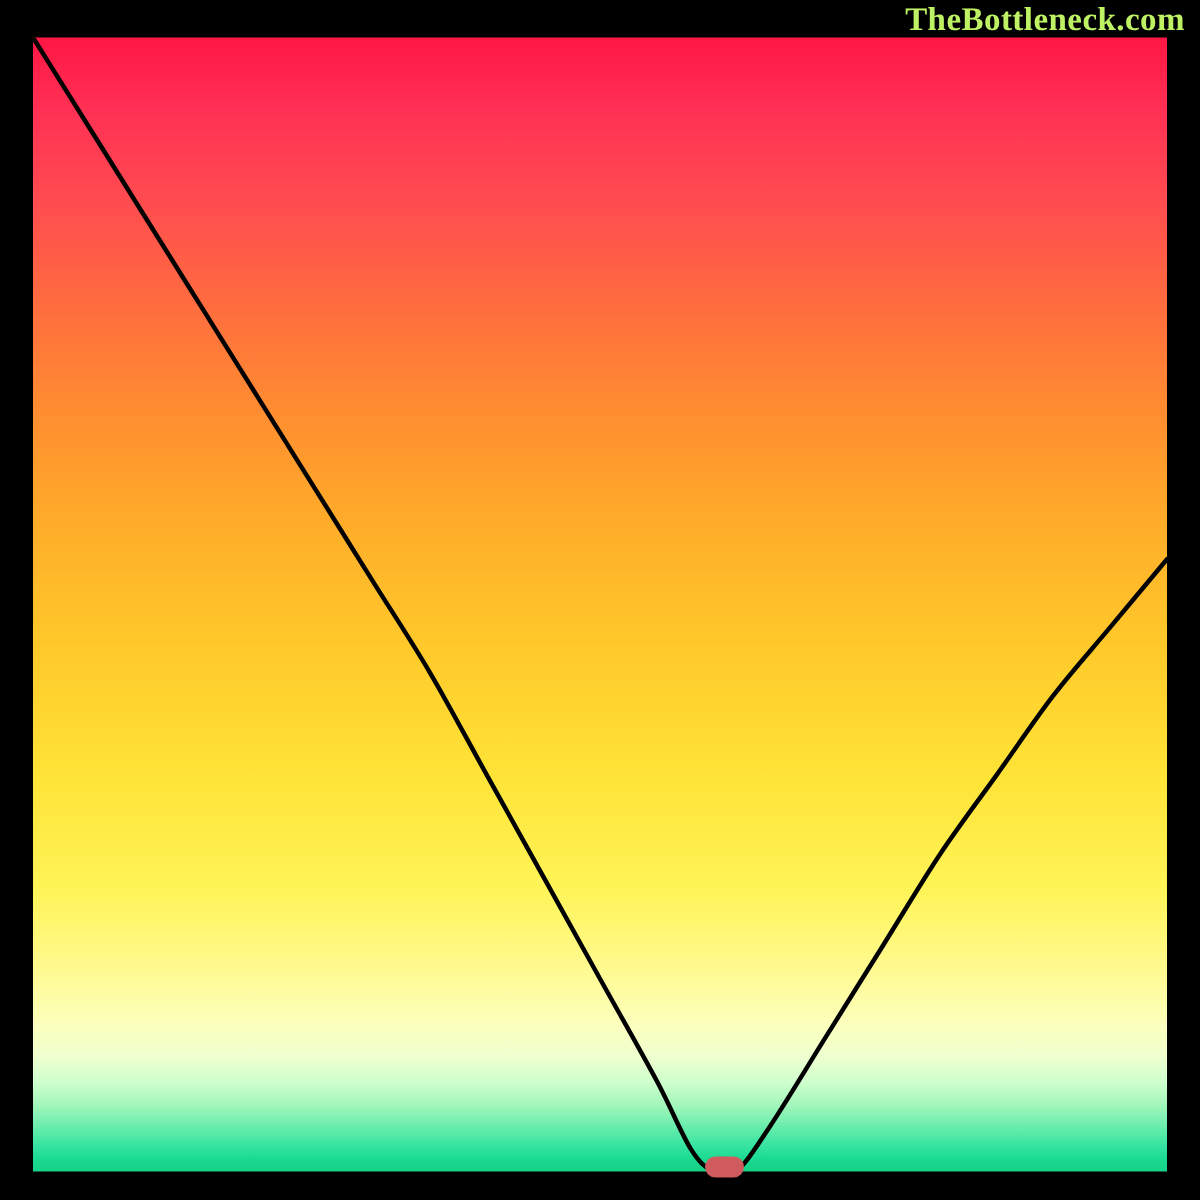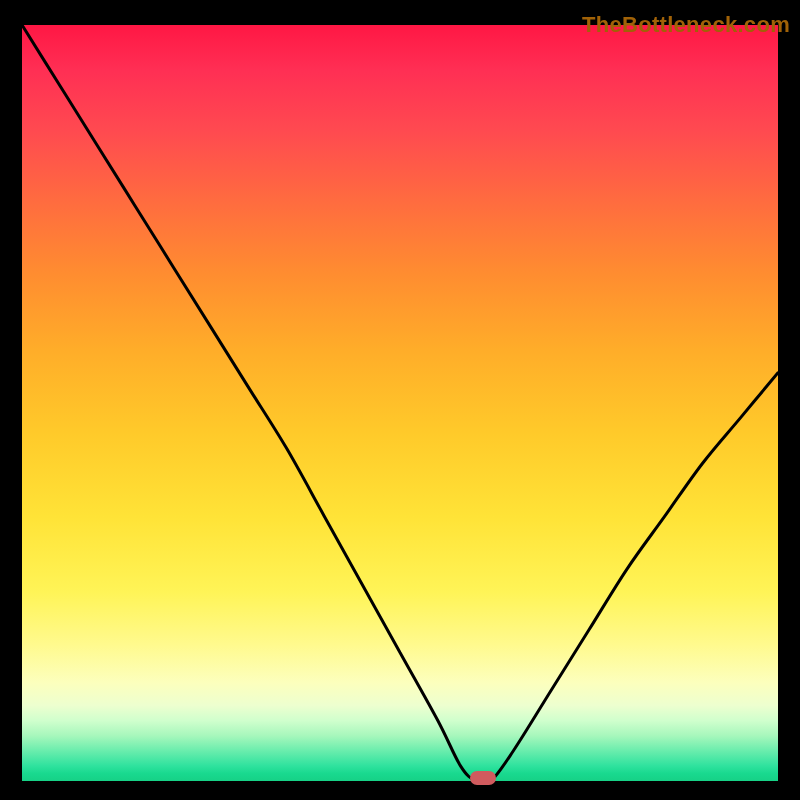--- a/index.html
+++ b/index.html
@@ -11,26 +11,26 @@
     overflow: hidden;
   }
   .outer {
     position: relative;
     width: 800px;
     height: 800px;
     background: #000;
   }
   .watermark {
     position: absolute;
-    top: 12px;
+    top: 0;
     right: 10px;
-    font-family: Liberation Sans, sans-serif;
+    font-family: Liberation Serif, serif;
     font-size: 22px;
     font-weight: bold;
-    color: #a16207;
+    color: #bef264;
     letter-spacing: 0.3px;
     z-index: 4;
   }
   
   .plot {
     position: absolute;
     left: 22px;
     top: 25px;
     width: 756px;
     height: 756px;

